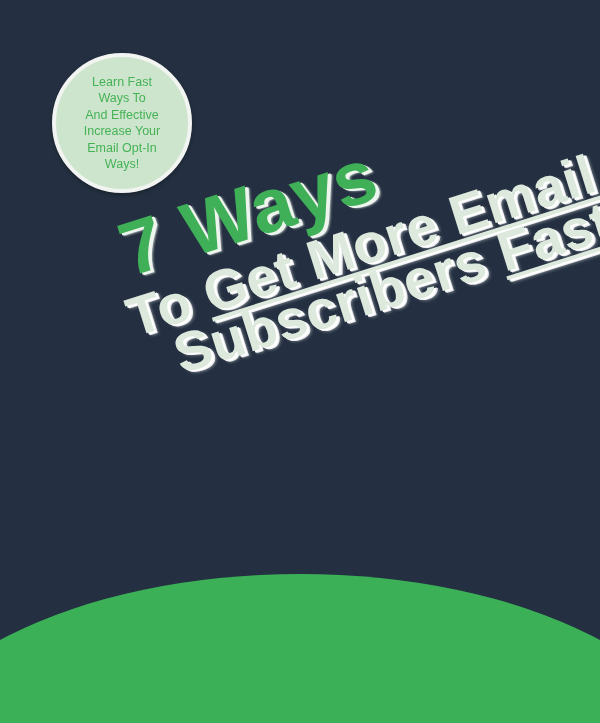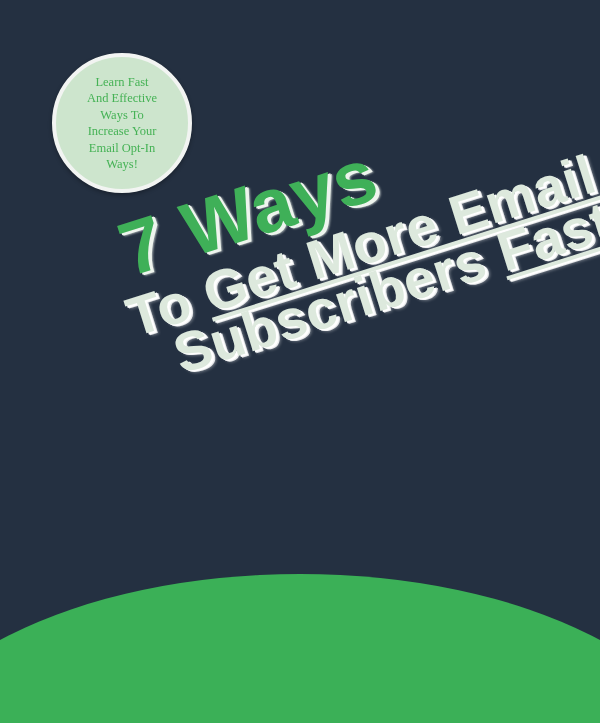--- a/index.html
+++ b/index.html
@@ -47,21 +47,21 @@
     align-items: center;
     justify-content: center;
     box-shadow: 0 2px 4px rgba(0,0,0,0.30);
   }
   .badge-text {
     width: 120px;
     text-align: center;
     color: #45b255;
     font-size: 12.5px;
     line-height: 16.5px;
-    font-family: Liberation Serif, serif;
+    font-family: Liberation Sans, sans-serif;
   }
   .badge-text span {
     display: block;
     white-space: nowrap;
   }
 
   
   .headline {
     position: absolute;
     left: 96px;
@@ -111,22 +111,22 @@
 </head>
 <body>
 
 <div class="poster">
 
   <div class="bottom-ellipse"></div>
 
   <div class="badge">
     <div class="badge-text">
       <span>Learn Fast</span>
+      <span>Ways To</span>
       <span>And Effective</span>
-      <span>Ways To</span>
       <span>Increase Your</span>
       <span>Email Opt-In</span>
       <span>Ways!</span>
     </div>
   </div>
 
   <div class="headline">
     <div class="line line-1">7 Ways</div>
 
     <div class="line line-2">

